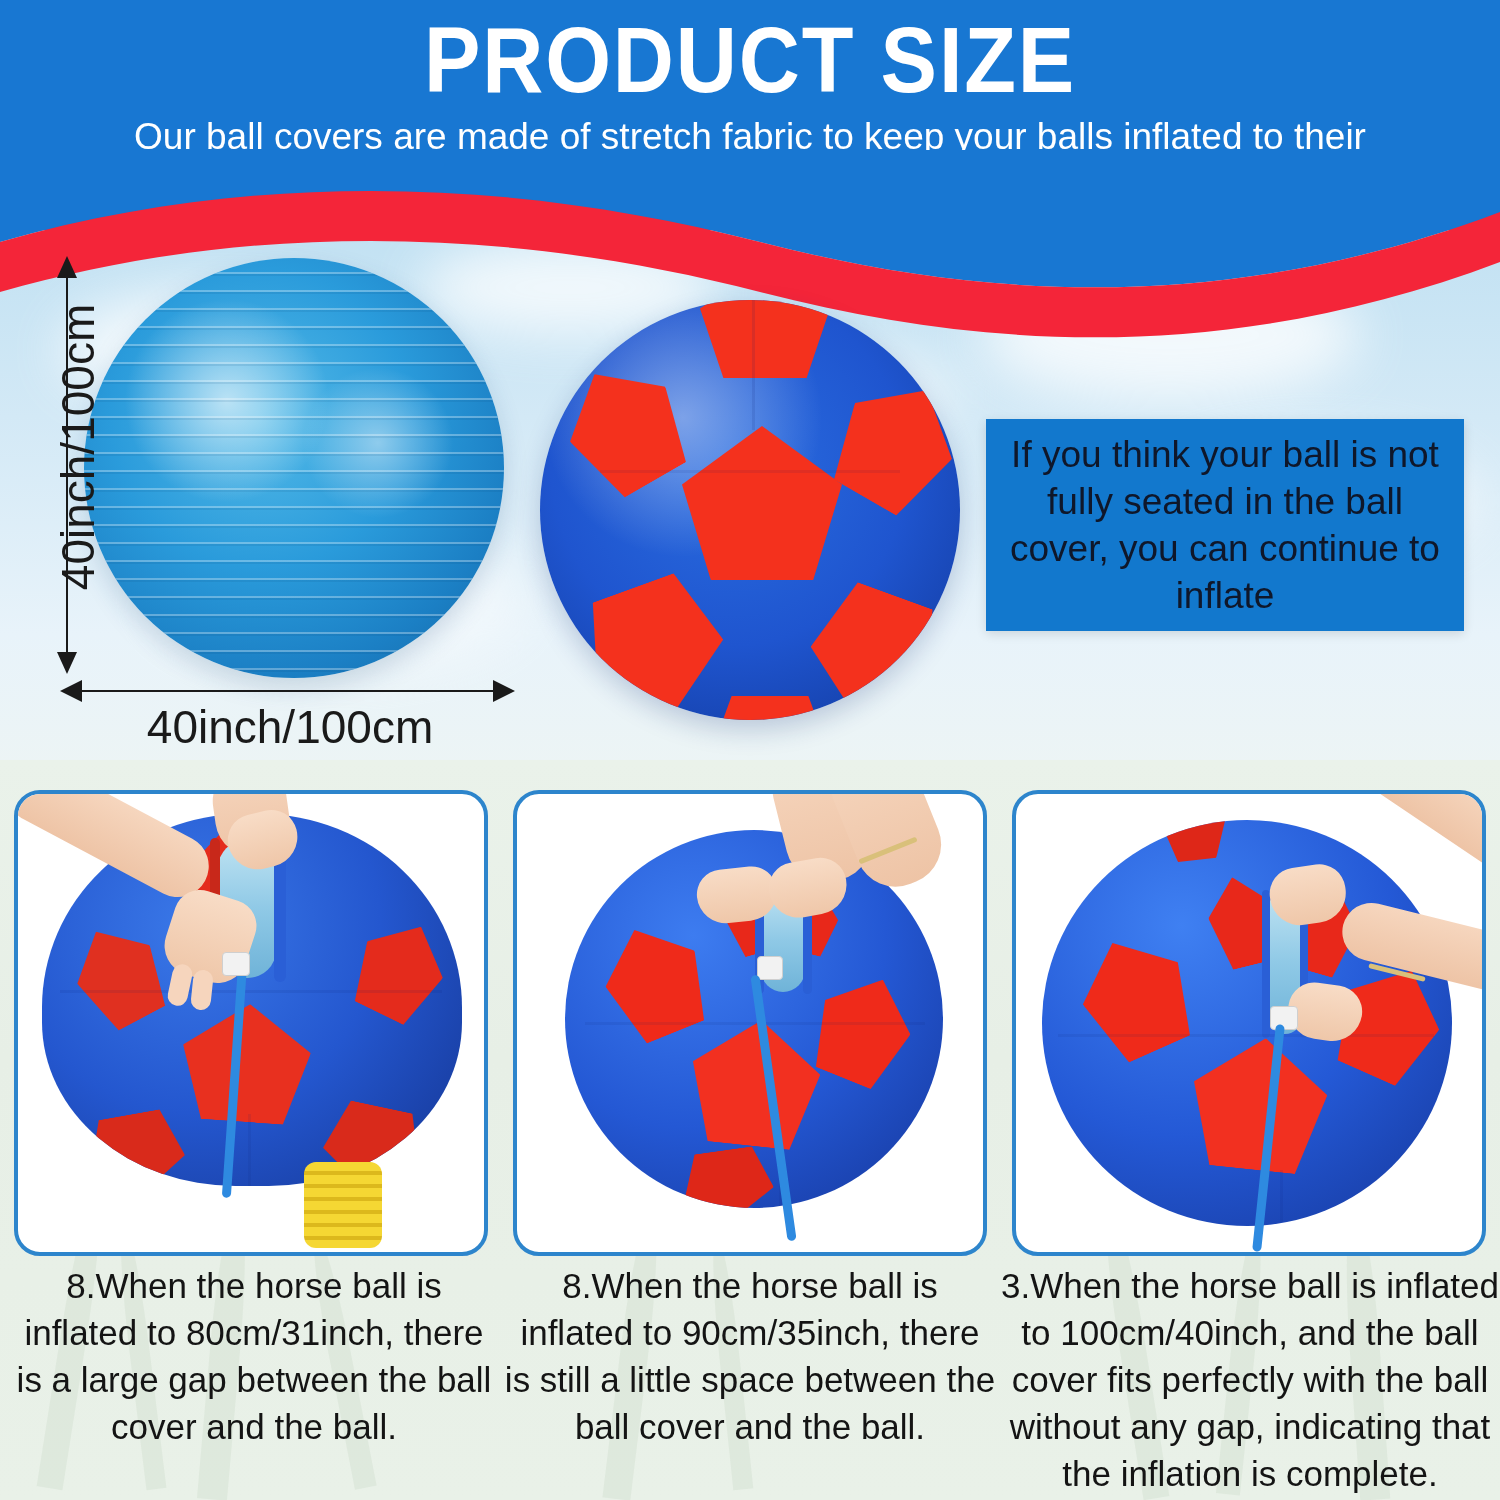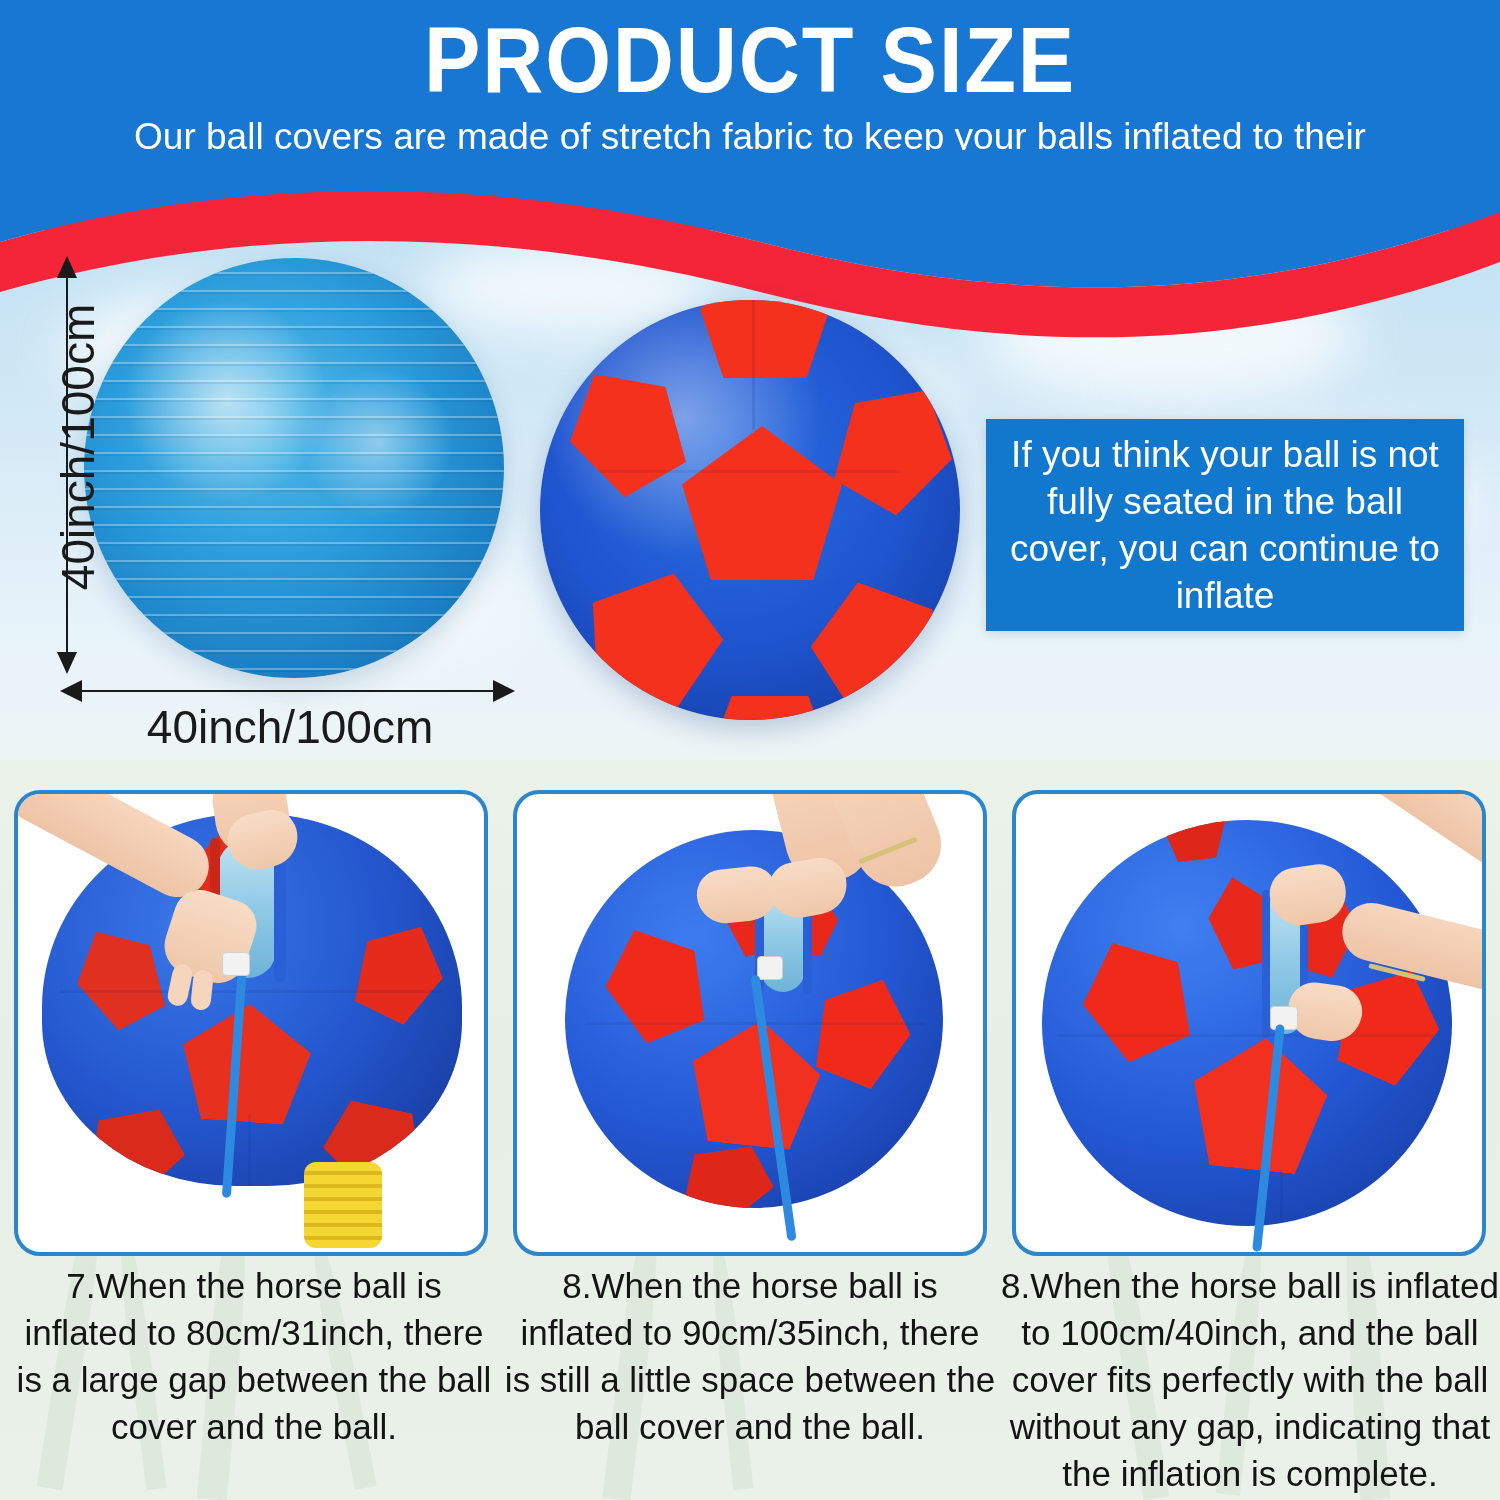--- a/index.html
+++ b/index.html
@@ -84,21 +84,21 @@
   .pent{position:absolute;background:#f4311d;}
   .pent.p{clip-path:polygon(50% 0%,100% 38%,82% 100%,18% 100%,0% 38%);}
 
   
   .callout{
     position:absolute;left:986px;top:419px;width:478px;height:212px;
     background:#1278cd;z-index:7;display:flex;align-items:center;justify-content:center;
     box-shadow:0 3px 10px rgba(0,0,0,.12);
   }
   .callout span{
-    color:#ffffff;font-size:37px;line-height:47px;text-align:center;padding:0 14px;
+    color:#0f172a;font-size:37px;line-height:47px;text-align:center;padding:0 14px;
   }
 
   
   .panels{position:absolute;left:0;top:790px;width:1500px;height:470px;z-index:6;}
   .panel{
     position:absolute;top:0;width:474px;height:466px;
     border:4px solid #2d85cc;border-radius:26px;background:#ffffff;
     overflow:hidden;box-sizing:border-box;
   }
   .panel.a{left:14px;}
@@ -286,18 +286,18 @@
       <div class="arm" style="left:324px;top:128px;width:216px;height:58px;transform:rotate(14deg);"></div>
       <div class="bracelet" style="left:352px;top:176px;width:58px;transform:rotate(14deg);"></div>
       <div class="hand" style="left:272px;top:190px;width:74px;height:56px;transform:rotate(8deg);"></div>
 
       <div class="nozzle" style="left:254px;top:212px;width:26px;height:22px;"></div>
       <div class="hose" style="left:248px;top:230px;width:9px;height:228px;transform:rotate(6deg);"></div>
     </div>
   </div>
 
   <div class="captions">
-    <div class="caption a">7.When the horse ball is inflated to 80cm/31inch, there is a large gap between the ball cover and the ball.</div>
+    <div class="caption a">8.When the horse ball is inflated to 80cm/31inch, there is a large gap between the ball cover and the ball.</div>
     <div class="caption b">8.When the horse ball is inflated to 90cm/35inch, there is still a little space between the ball cover and the ball.</div>
-    <div class="caption c">8.When the horse ball is inflated to 100cm/40inch, and the ball cover fits perfectly with the ball without any gap, indicating that the inflation is complete.</div>
+    <div class="caption c">3.When the horse ball is inflated to 100cm/40inch, and the ball cover fits perfectly with the ball without any gap, indicating that the inflation is complete.</div>
   </div>
 
 </div>
 
 </body></html>

